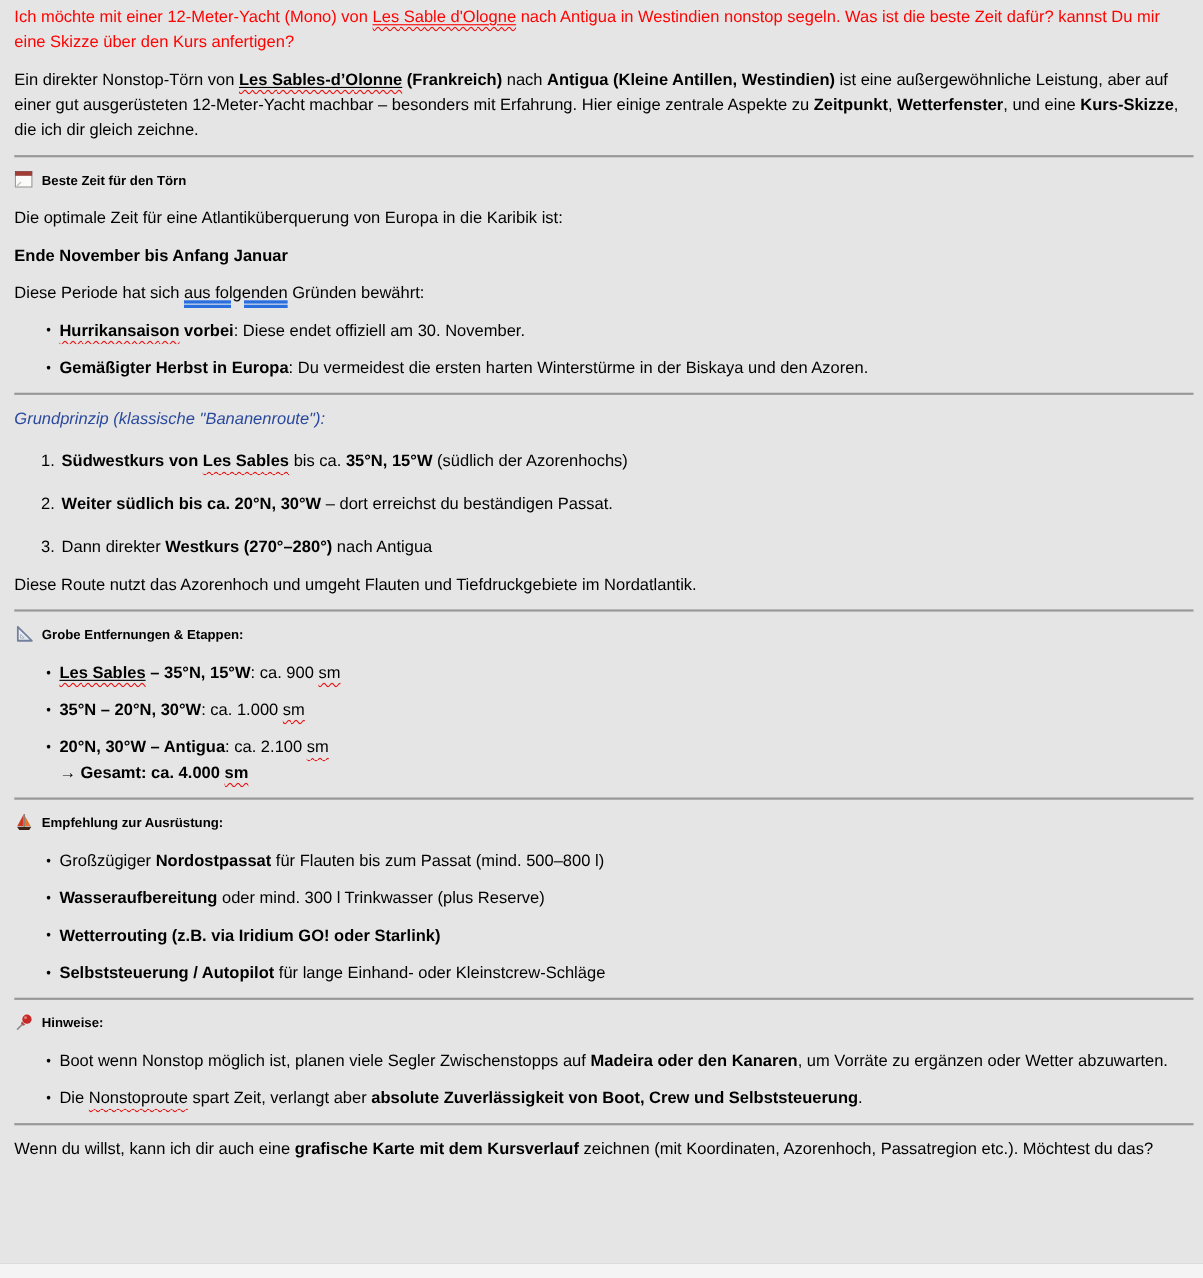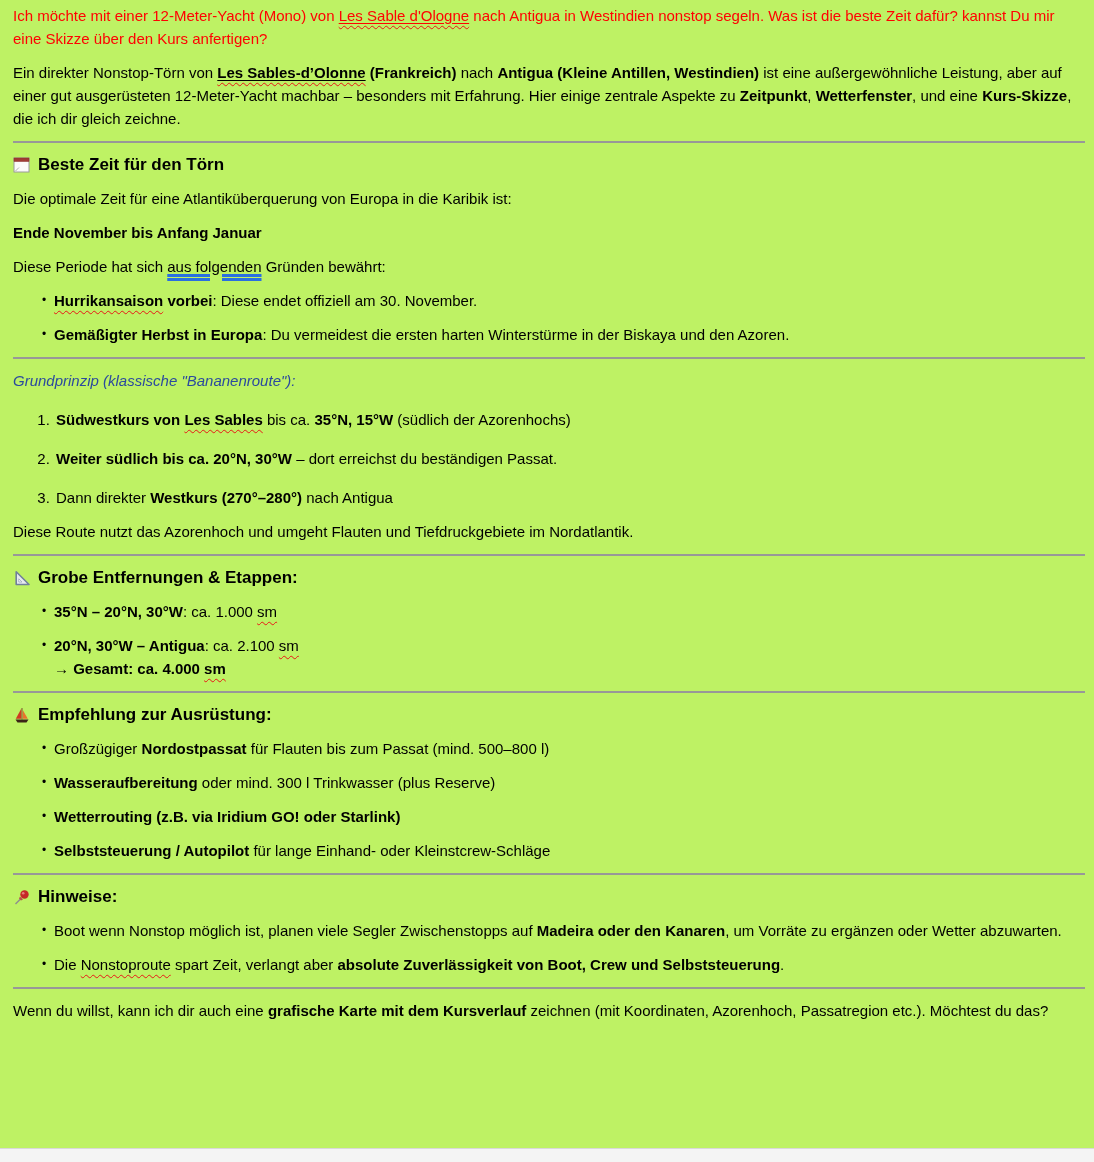--- a/index.html
+++ b/index.html
@@ -1,33 +1,33 @@
 <!DOCTYPE html>
 <html><head>
 <meta charset="utf-8">
 <style>
   html,body{margin:0;padding:0;background:#ffffff;}
   .page{
     position:relative;
     width:1094px;height:1162px;
     overflow:hidden;
-    background:#bef264;
+    background:#e5e5e5;
     font-family:"Liberation Sans","DejaVu Sans",sans-serif;
     font-size:15px;line-height:23px;color:#000;
     padding:4px 9px 15px 13px;
     box-sizing:border-box;
   }
   .para{margin:0 0 11px;}
   .red{color:#ff0202;}
   .lead-blue{color:#2b4a9e;font-style:italic;}
   .b{font-weight:700;}
   .u{text-decoration:underline;text-underline-offset:2px;}
   .w{text-decoration-line:underline;text-decoration-style:wavy;text-decoration-color:#e81616;text-decoration-thickness:1px;text-underline-offset:4px;}
   .d{text-decoration-line:underline;text-decoration-style:double;text-decoration-color:#2a6fe0;text-decoration-thickness:3px;text-underline-offset:2px;}
-  .h{font-weight:700;font-size:17px;margin:0 0 11px;}
+  .h{font-weight:700;font-size:12px;margin:0 0 11px;}
   .icon{display:inline-block;width:18px;height:18px;margin-right:7px;vertical-align:-3.5px;}
   .icon svg{display:block;}
   .caret{display:inline-block;width:2px;height:18px;background:#111;margin-left:6px;vertical-align:-3px;}
   hr{border:0;border-top:2px solid #989898;margin:8px 0 10px;}
   ul{list-style:none;margin:0 0 10px;padding:0 0 0 28px;}
   ul li{position:relative;padding-left:13px;margin:0 0 11px;}
   ul li::before{content:"•";position:absolute;left:1px;top:0;font-size:12px;}
   ol{margin:0 0 10px;padding:0 0 0 41px;}
   ol li{margin:16px 0 11px;padding-left:2px;}
   .win-edge{
@@ -62,20 +62,21 @@
         <li><span class="b">Weiter südlich bis ca. 20°N, 30°W</span><span class=""> – dort erreichst du beständigen Passat.</span></li>
         <li><span class="">Dann direkter </span><span class="b">Westkurs (270°–280°)</span><span class=""> nach Antigua</span></li>
       </ol>
       <div class="para"><span class="">Diese Route nutzt das Azorenhoch und umgeht Flauten und Tiefdruckgebiete im Nordatlantik.</span></div>
       <hr>
       <div class="h"><span class="icon"><svg width="18" height="18" viewBox="0 0 18 18">
             <polygon points="3.2,2.8 3.2,15.5 16,15.5" fill="#e7eaf0" stroke="#71809c" stroke-width="1.6" stroke-linejoin="round"></polygon>
             <polygon points="5.8,9.8 5.8,13 9,13" fill="#ffffff" stroke="#9aa5b8" stroke-width="0.8"></polygon>
           </svg></span><span>Grobe Entfernungen &amp; Etappen:</span></div>
       <ul>
+        <li><span class="b u"><span class="w">Les Sables</span></span><span class="b"> – 35°N, 15°W</span><span class="">: ca. 900 </span><span class="w">sm</span></li>
         <li><span class="b">35°N – 20°N, 30°W</span><span class="">: ca. 1.000 </span><span class="w">sm</span></li>
         <li><span class="b">20°N, 30°W – Antigua</span><span class="">: ca. 2.100 </span><span class="w">sm</span><br><span class="">→ </span><span class="b">Gesamt: ca. 4.000 </span><span class="b w">sm</span></li>
       </ul>
       <hr>
       <div class="h"><span class="icon"><svg width="18" height="18" viewBox="0 0 18 18">
             <polygon points="2.5,13.5 15.5,13.5 13.5,16.5 4.5,16.5" fill="#3c2417"></polygon>
             <line x1="9" y1="2" x2="9" y2="13.5" stroke="#5a3a24" stroke-width="0.8"></line>
             <polygon points="8.4,2.5 8.4,12.8 2.8,12.8" fill="#cf3b22"></polygon>
             <polygon points="9.8,4 9.8,12.8 14.8,12.8" fill="#e8742e"></polygon>
           </svg></span><span>Empfehlung zur Ausrüstung:</span></div>

